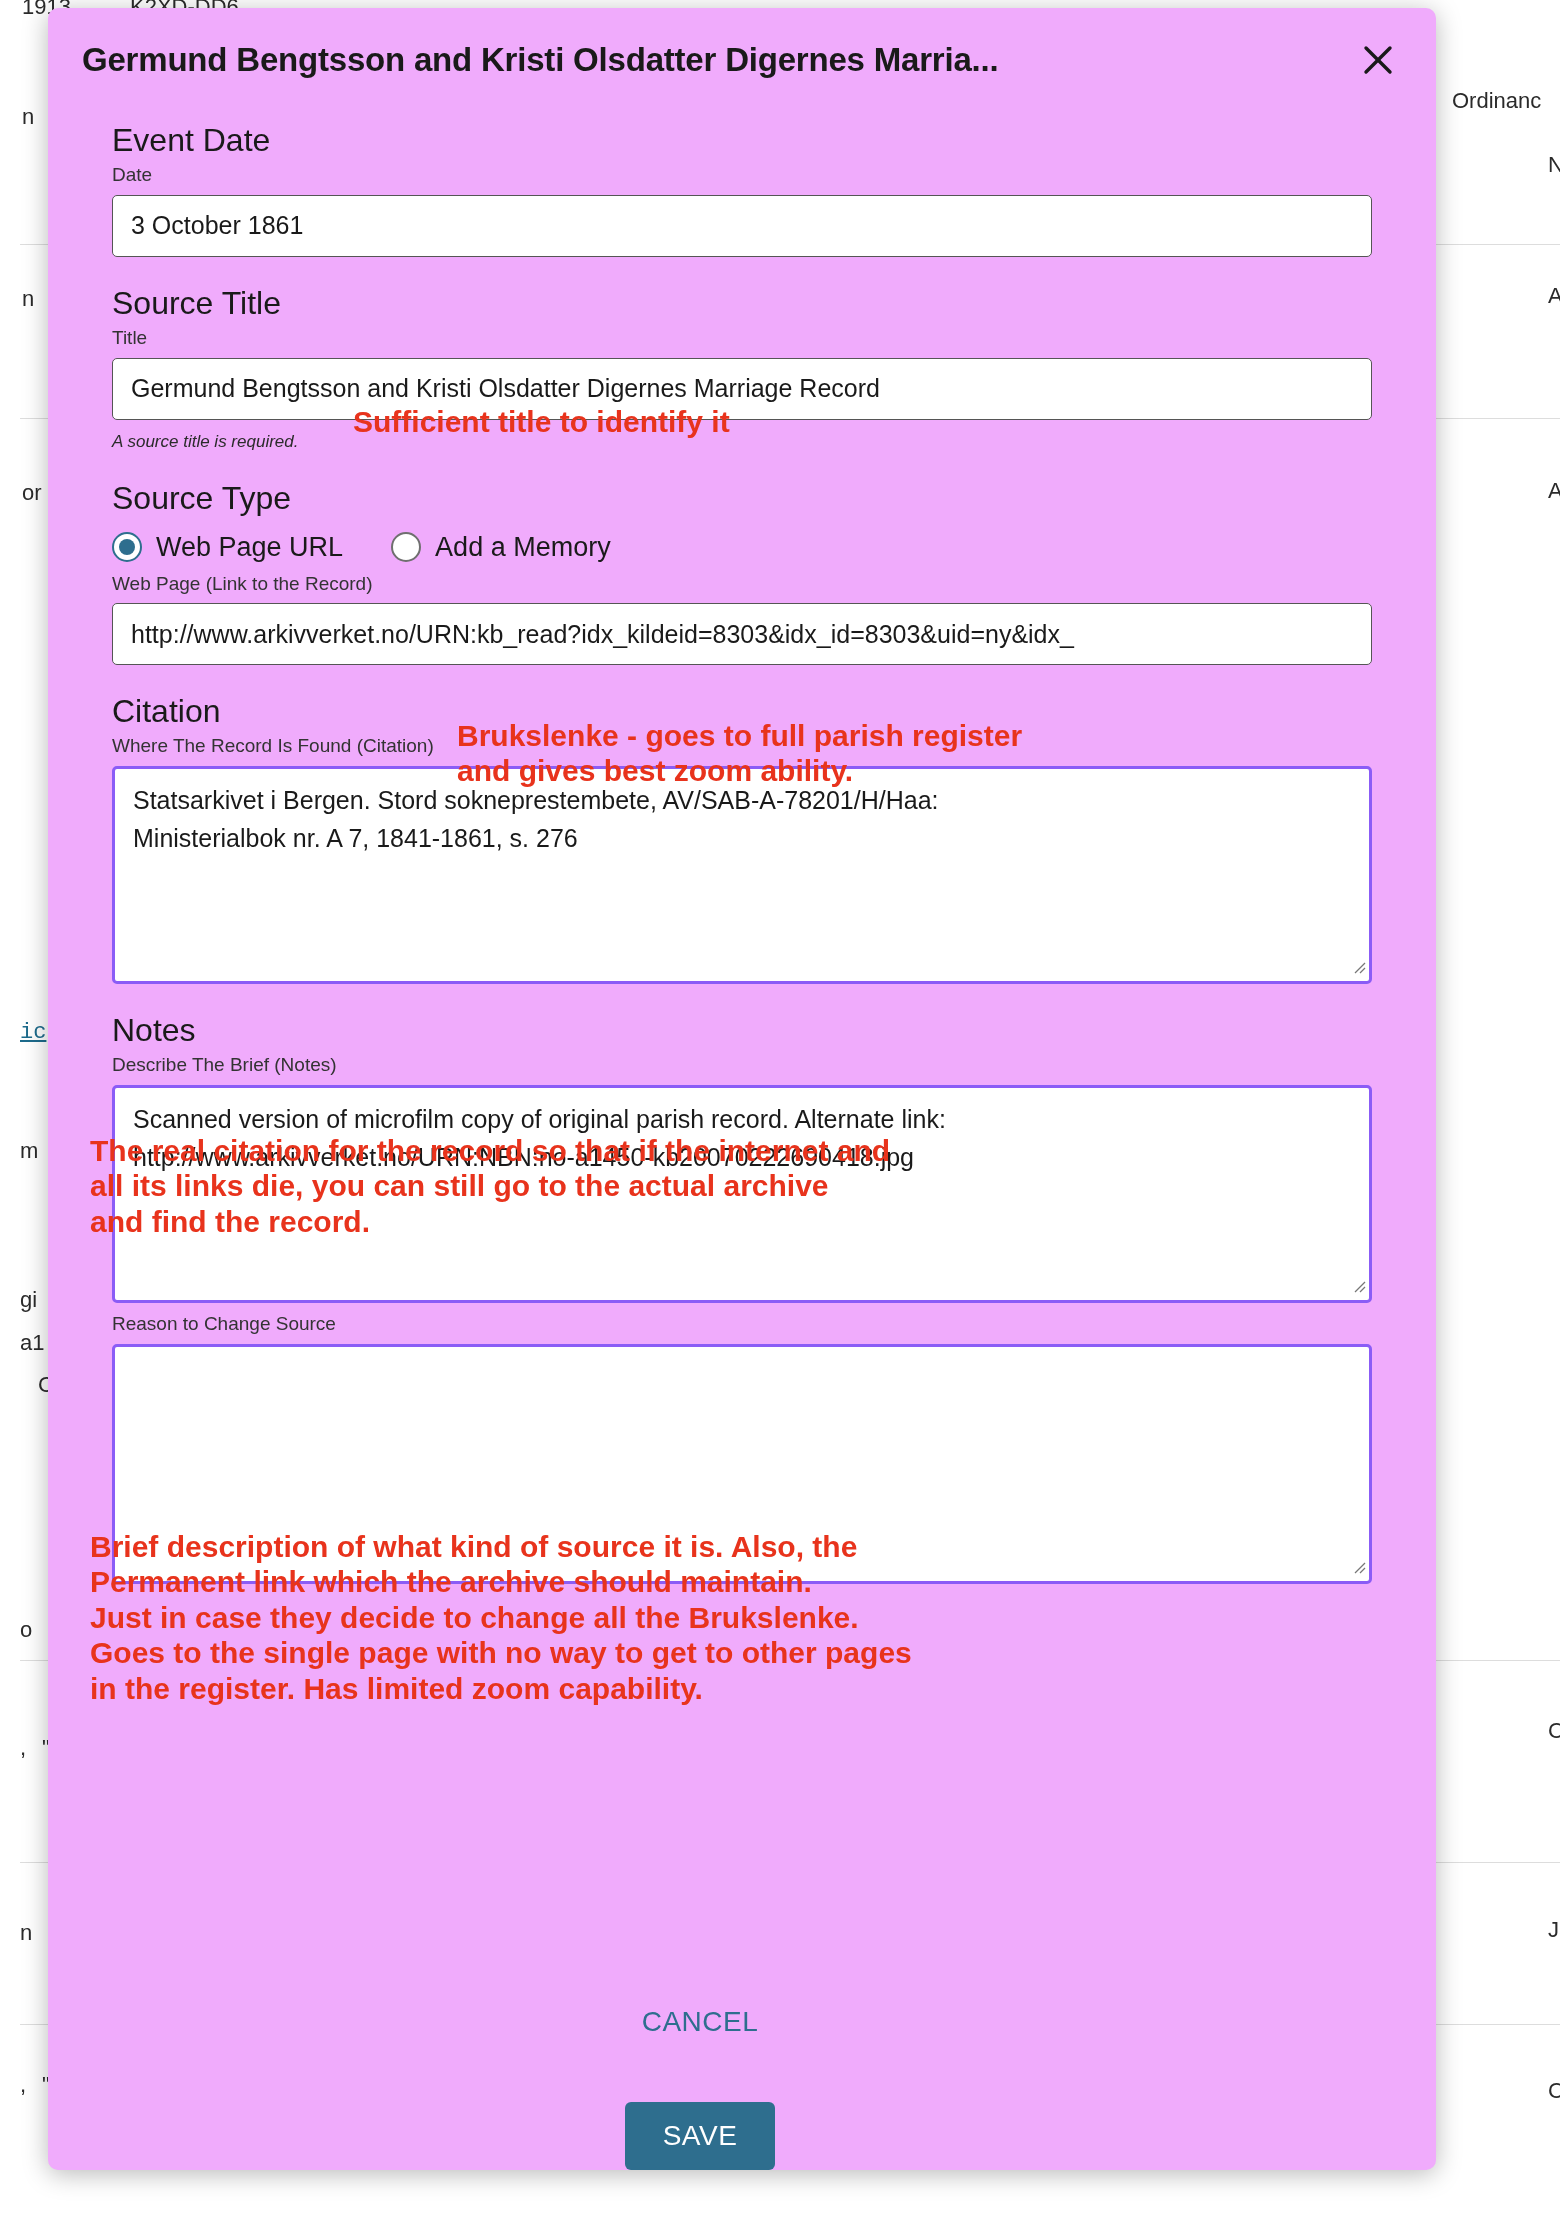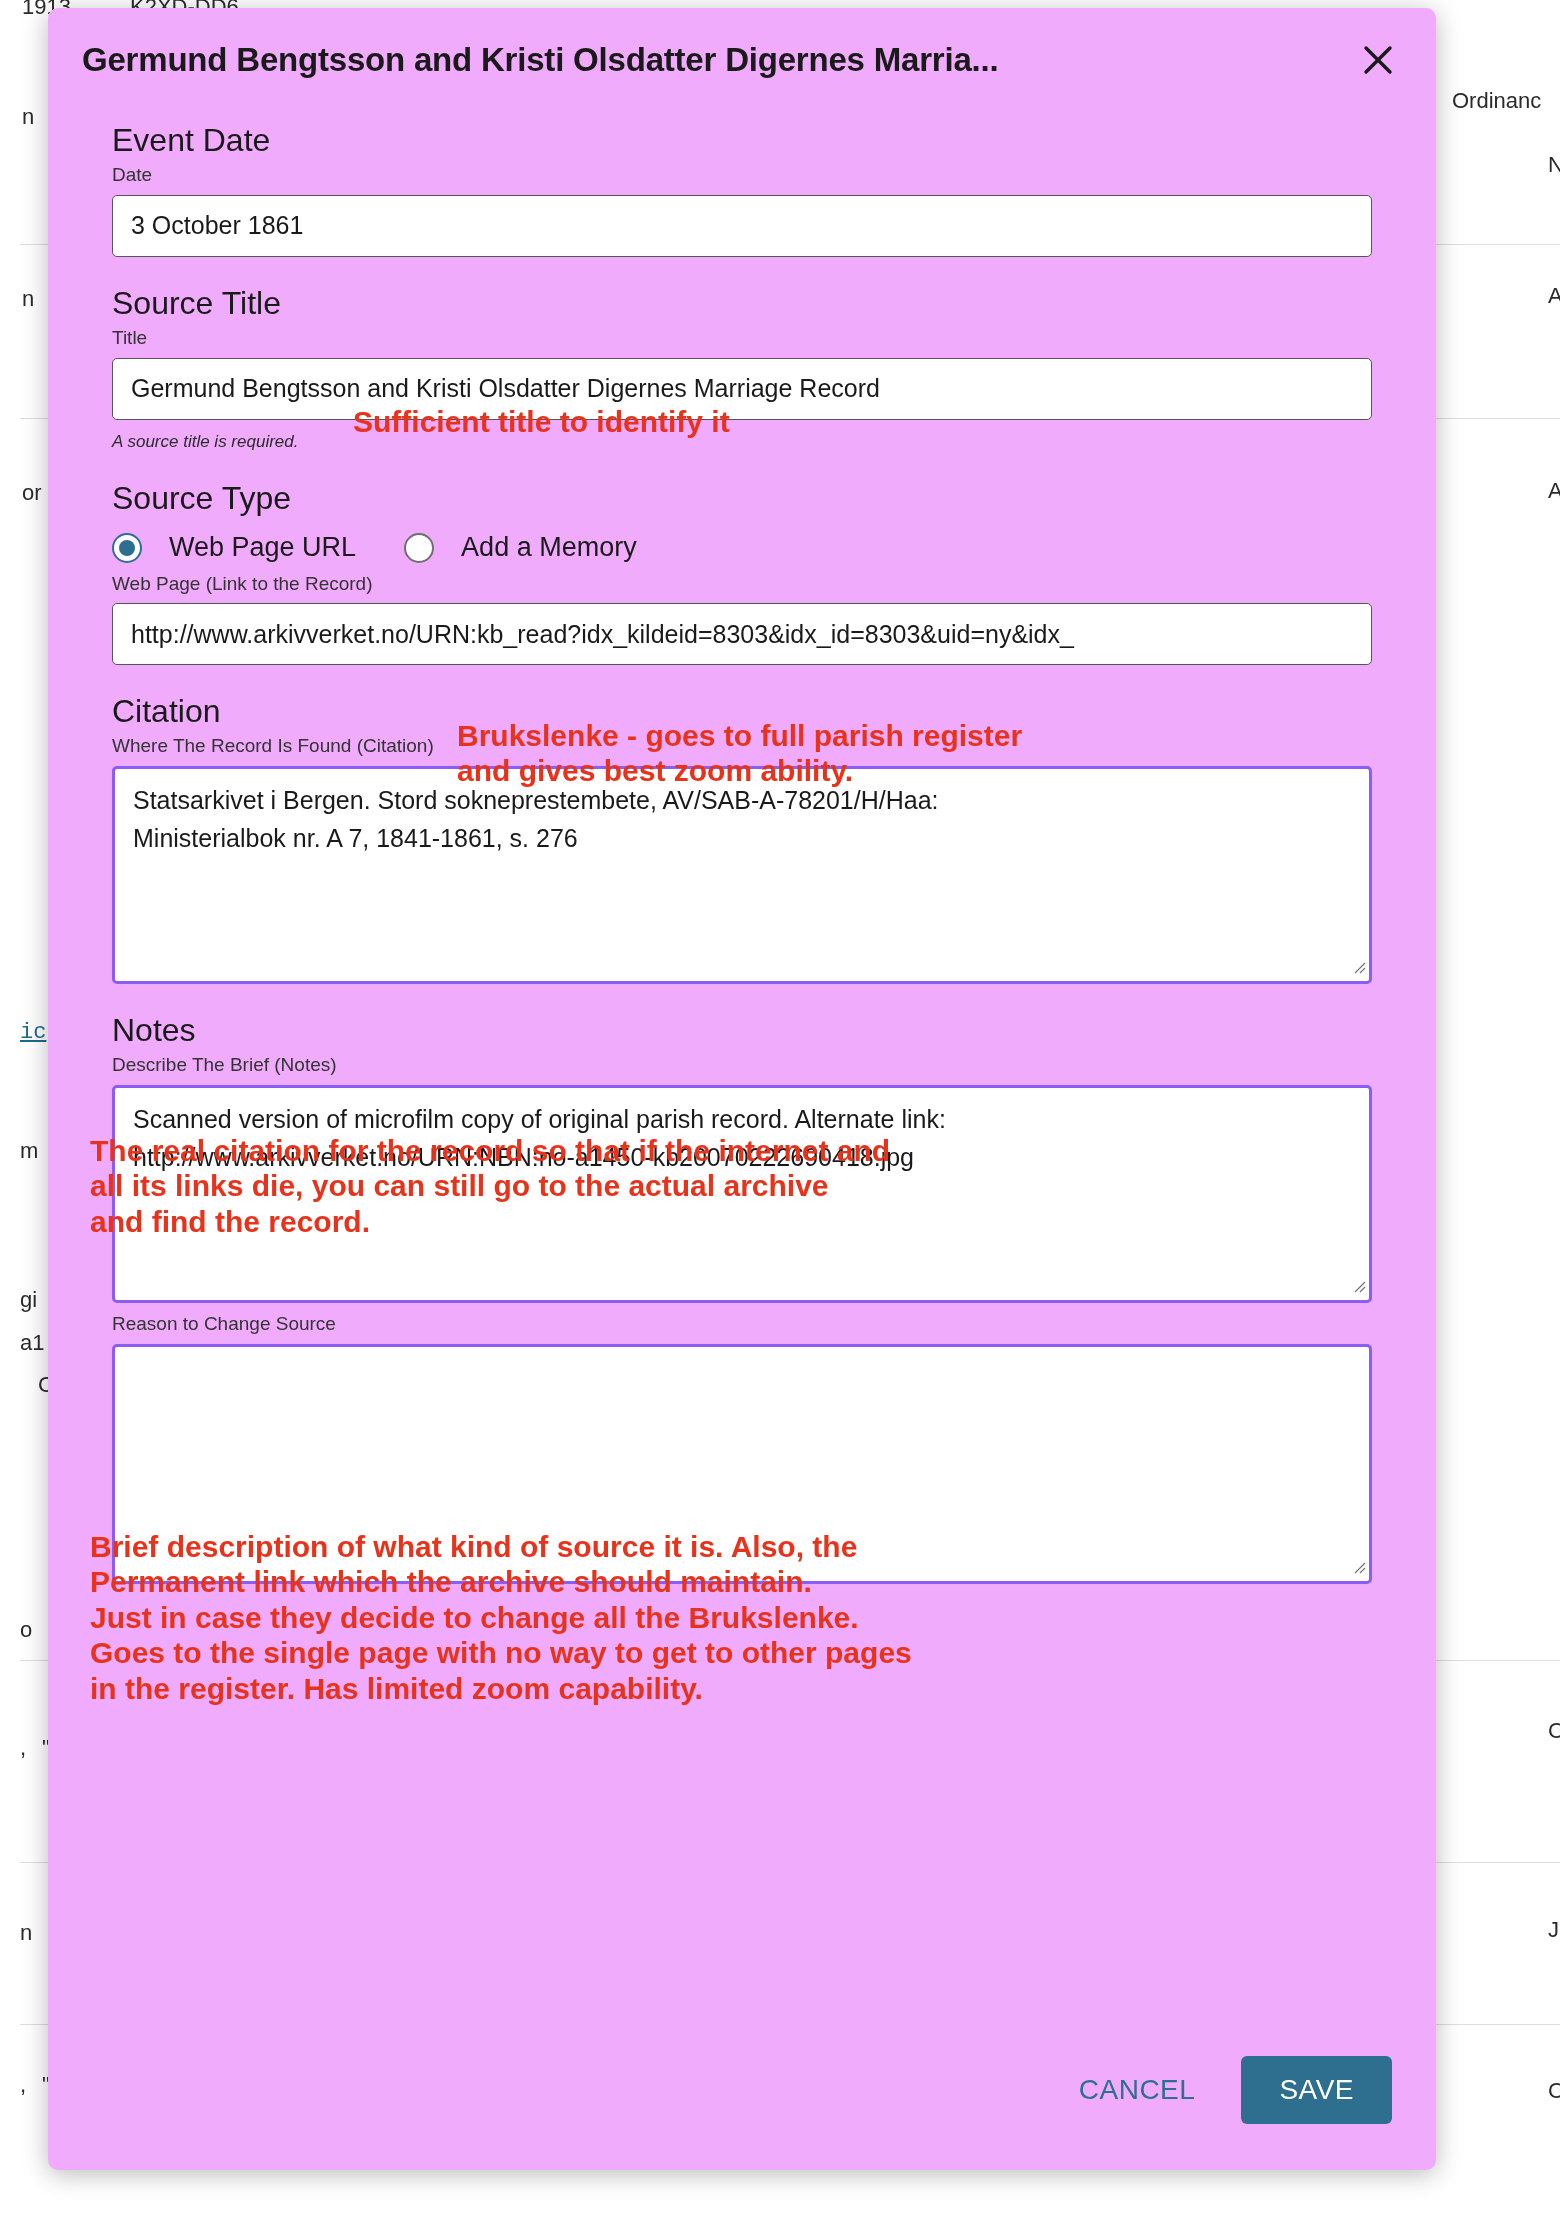--- a/index.html
+++ b/index.html
@@ -117,22 +117,22 @@
   }
 
   .radio-row {
     display: flex;
     align-items: center;
     gap: 48px;
     margin: 14px 0 10px 0;
   }
   .radio-item {
     display: flex;
-    align-items: flex-end;
-    gap: 27px;
+    align-items: flex-start;
+    gap: 14px;
     cursor: pointer;
   }
   .radio-outer {
     width: 30px; height: 30px;
     border-radius: 50%;
     border: 2px solid #2e6e8e;
     display: flex; align-items: center; justify-content: center;
     background: #fff;
     flex: none;
   }
@@ -172,22 +172,23 @@
     pointer-events: none;
   }
 
   .modal-footer {
     position: absolute;
     left: 0; right: 0; bottom: 0;
     height: 160px;
     display: flex;
     align-items: center;
     justify-content: flex-end;
-    padding: 0 44px 0 0;
-    gap: 36px;
+    padding: 0 84px 0 0;
+    gap: 52px;
+    flex-direction: column;
   }
   .btn-cancel {
     background: transparent;
     border: none;
     color: #2e6e8e;
     font-family: "Liberation Sans", sans-serif;
     font-size: 28px;
     letter-spacing: 0.5px;
     cursor: pointer;
     padding: 12px 10px;

